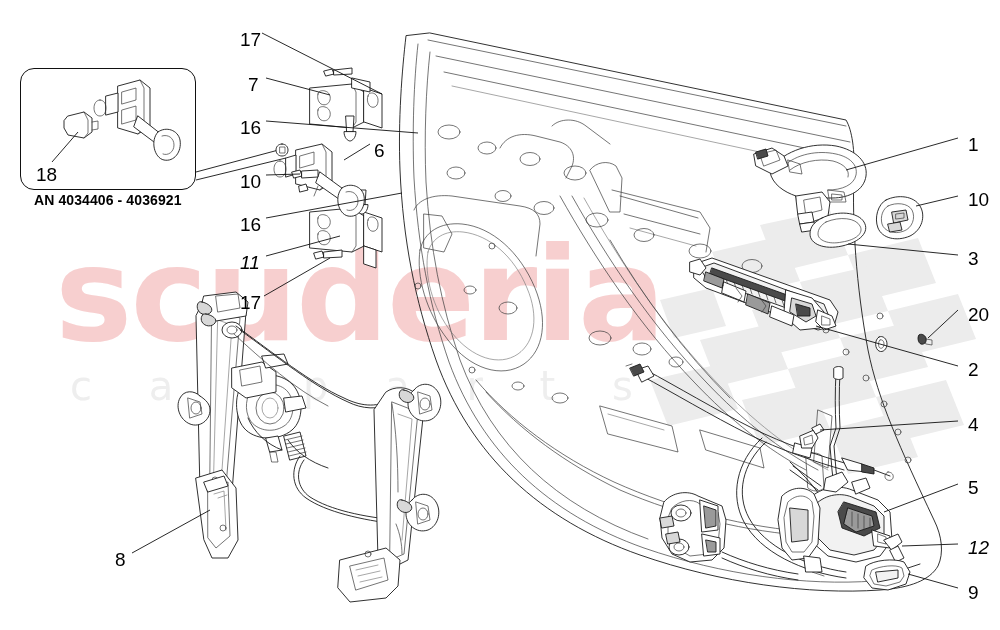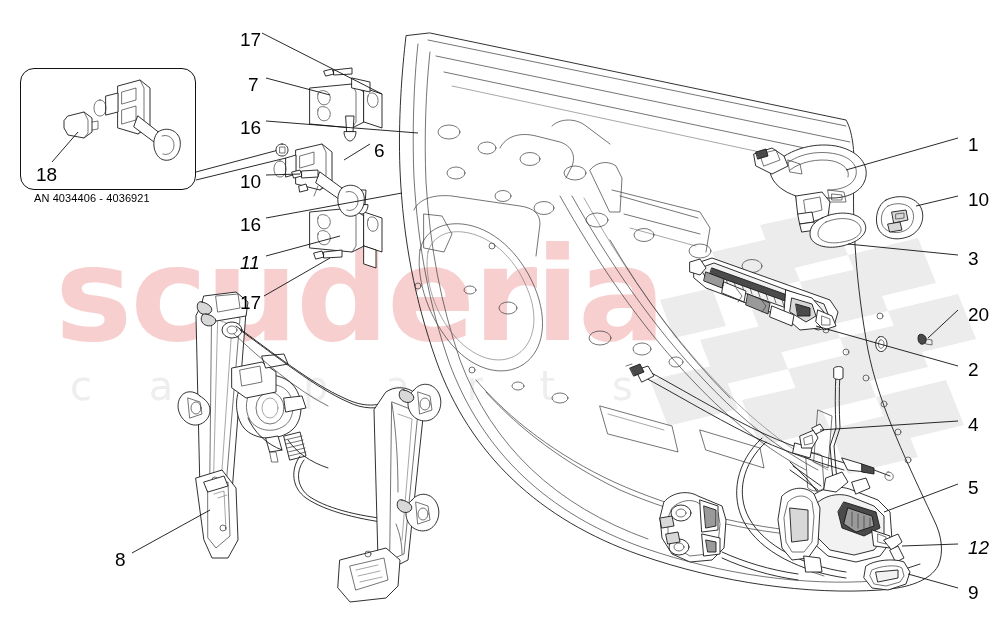--- a/index.html
+++ b/index.html
@@ -84,22 +84,22 @@
     border: 1.3px solid #111;
     border-radius: 14px;
     background: transparent;
     box-sizing: border-box;
   }
   .inset-code {
     position: absolute;
     left: 34px;
     top: 192px;
     font-family: "Liberation Sans", sans-serif;
-    font-size: 11px;
-    font-weight: normal;
+    font-size: 14px;
+    font-weight: bold;
     color: #000;
     letter-spacing: 0.1px;
     white-space: nowrap;
   }
 </style>
 </head>
 <body>
 
 <div id="diagram-root">
 

